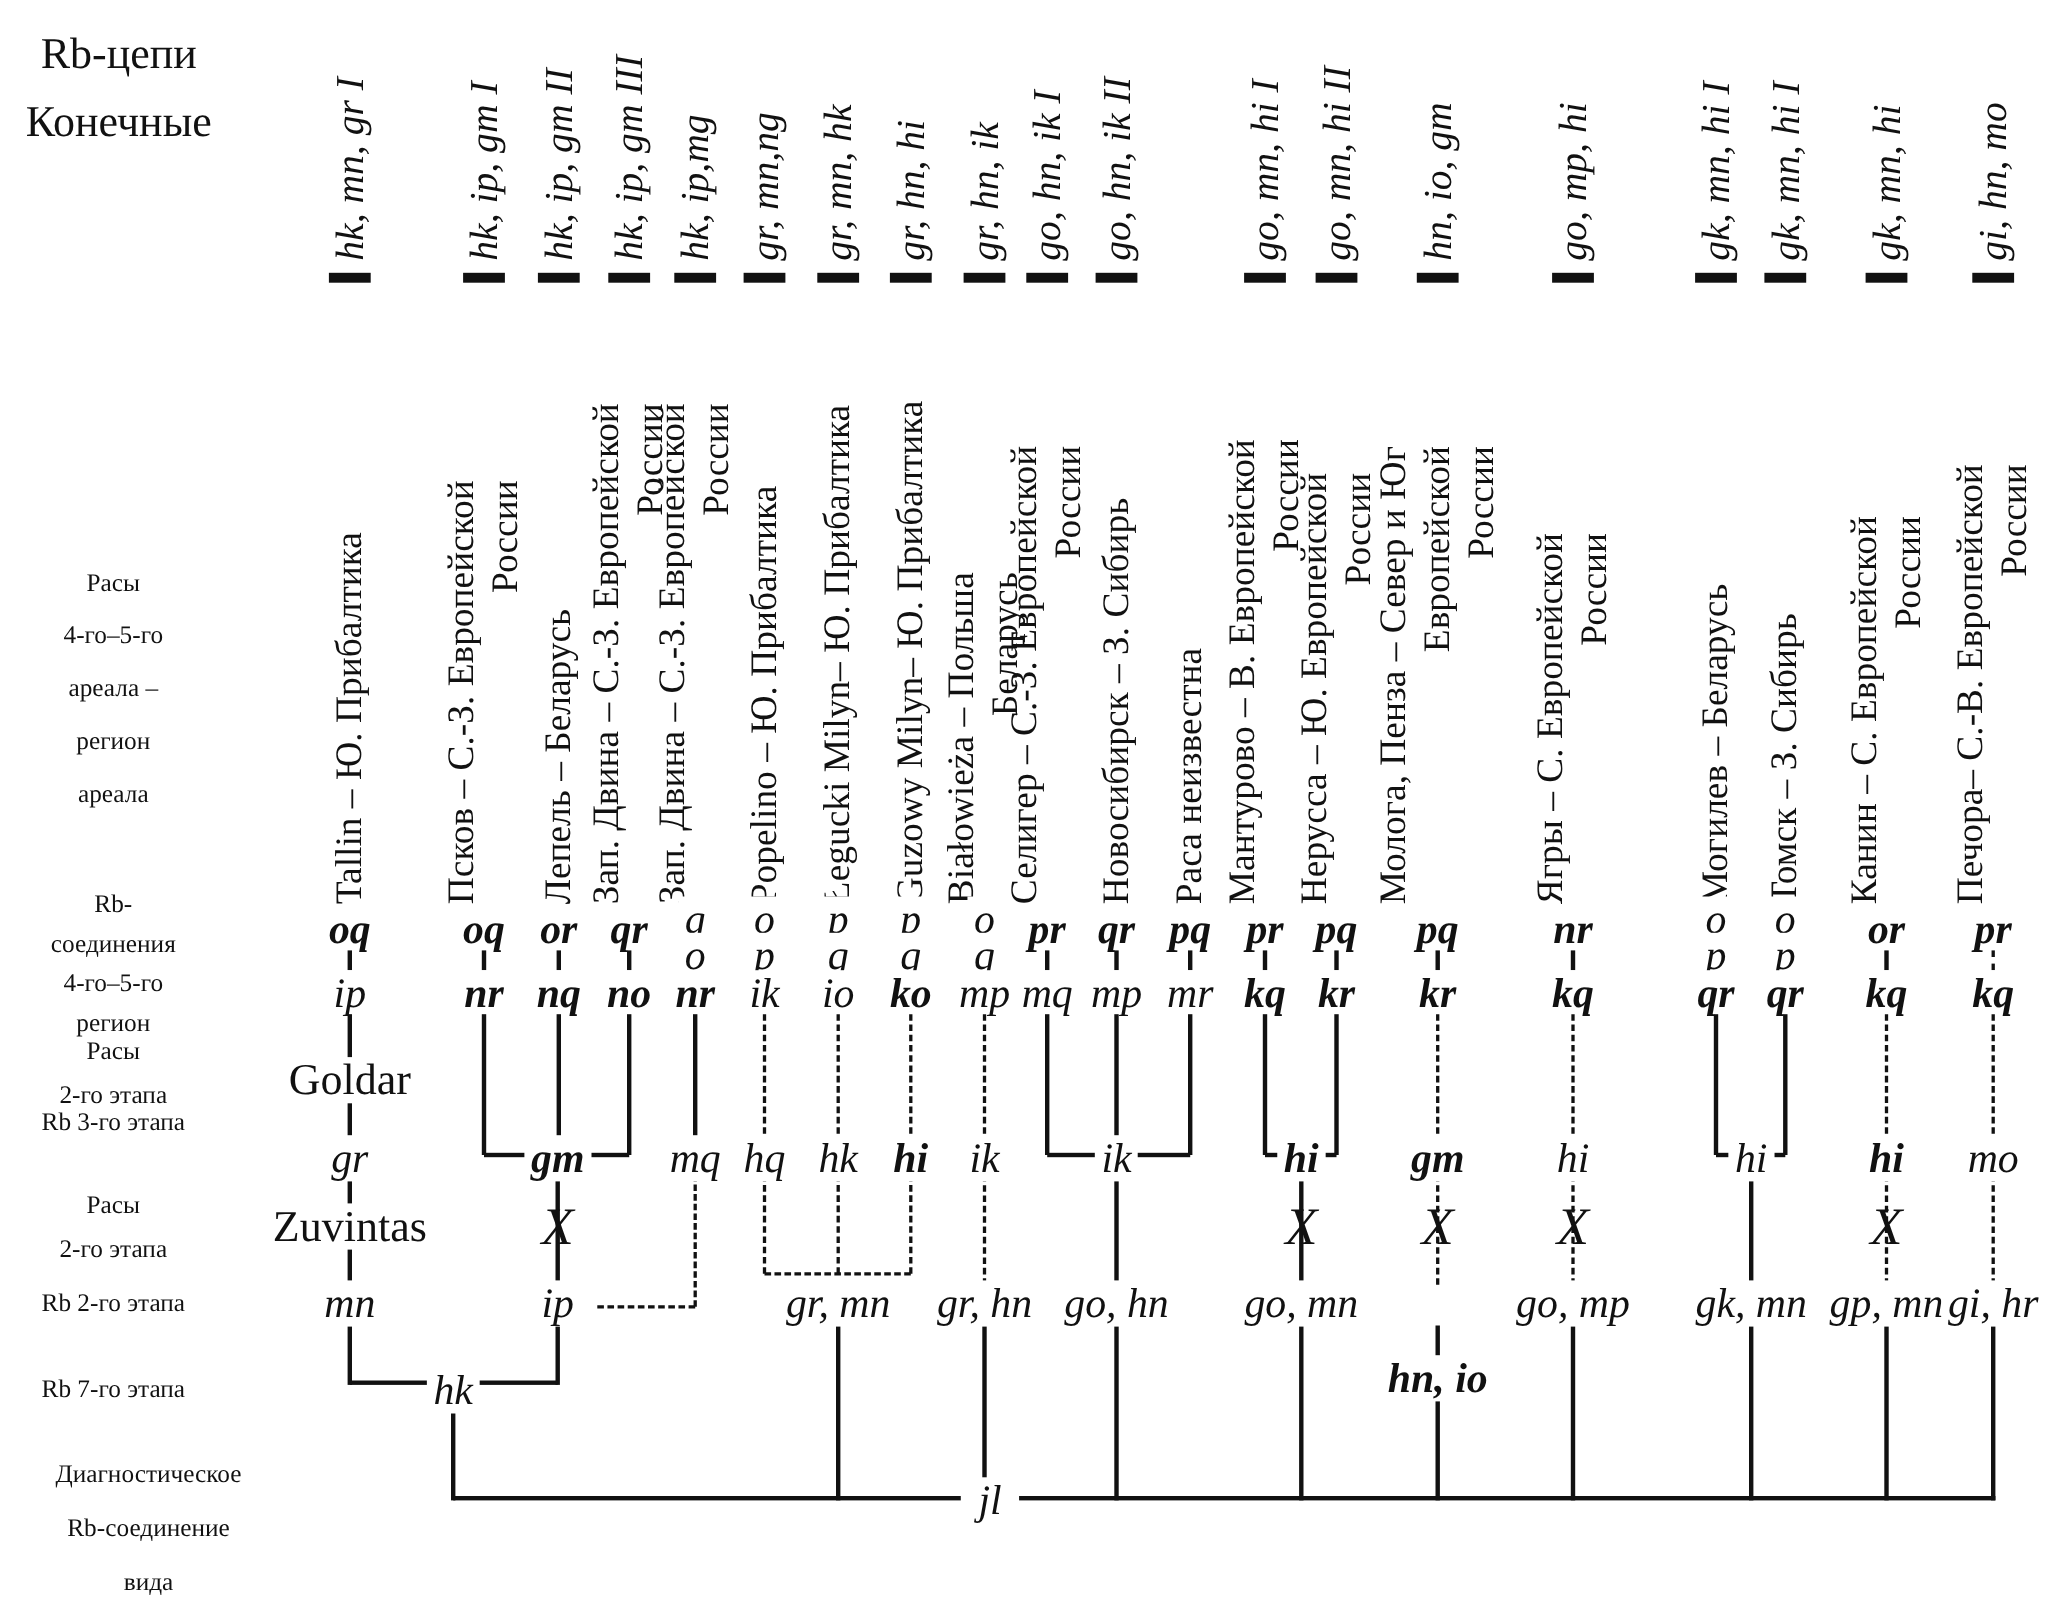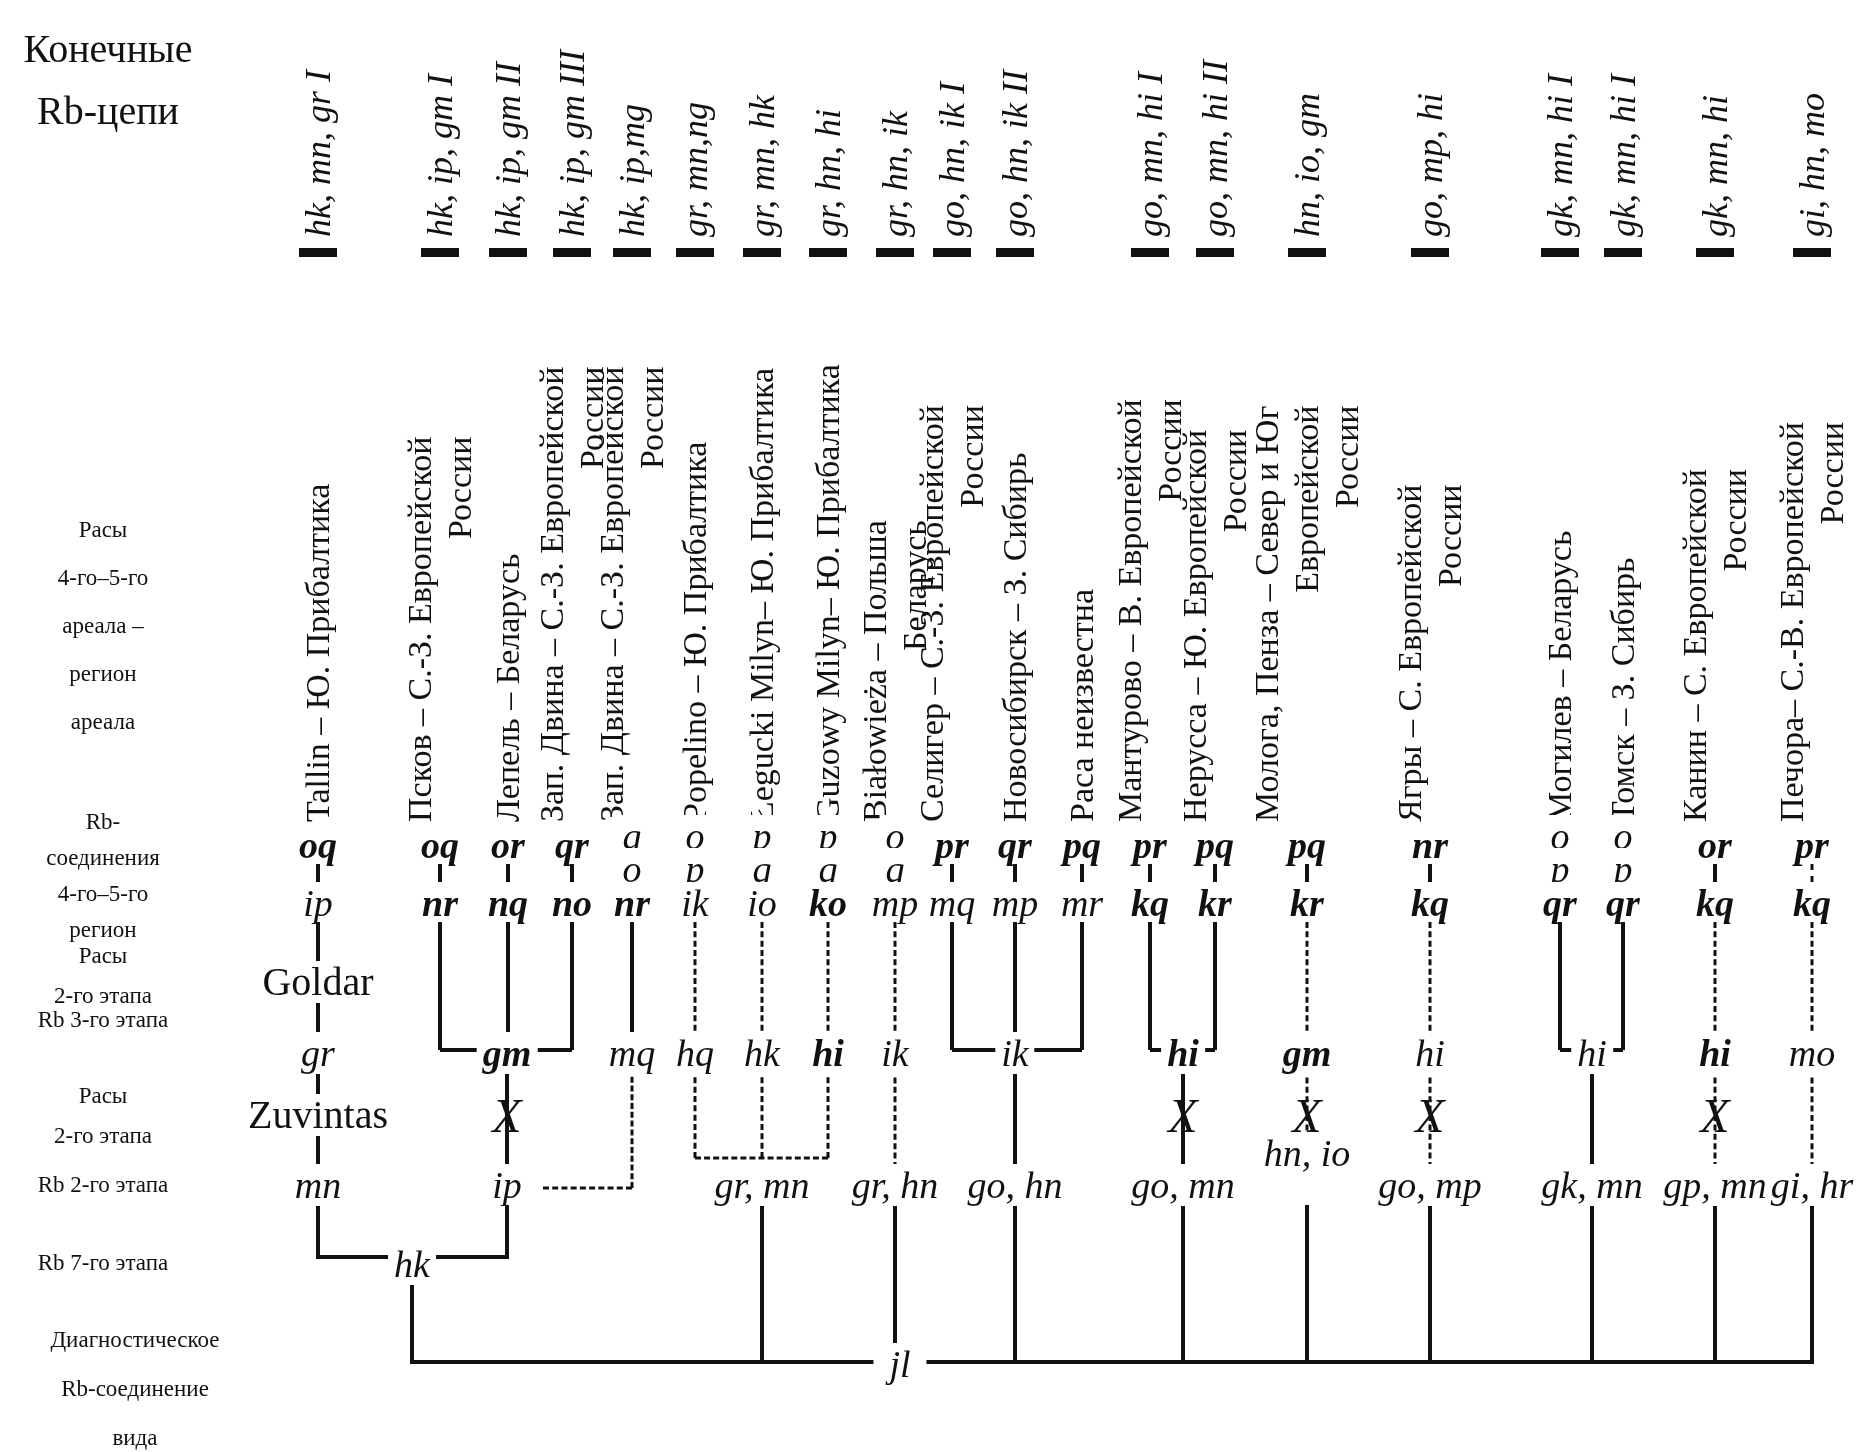--- a/index.html
+++ b/index.html
@@ -25,22 +25,22 @@
   .node.b{font-weight:bold;}
   .node.up{font-style:normal;font-size:40px;padding:0 10px;}
   .xmark{position:absolute;transform:translate(-50%,-50%);font-style:italic;font-size:48px;
         line-height:48px;background:transparent;padding:0;}
 </style>
 </head>
 <body>
 
 <div class="fig" id="fig">
   <div class="hdr">
+    <div>Rb-цепи</div>
     <div>Конечные</div>
-    <div>Rb-цепи</div>
   </div>
 <div class="rowlab" style="left: 103px; top: 530px;">Расы</div>
     <div class="rowlab" style="left: 103px; top: 578px;">4-го–5-го</div>
     <div class="rowlab" style="left: 103px; top: 626px;">ареала –</div>
     <div class="rowlab" style="left: 103px; top: 674px;">регион</div>
     <div class="rowlab" style="left: 103px; top: 722px; text-align: center;">ареала</div>
     <div class="rowlab" style="left: 103px; top: 822px;">Rb-</div>
     <div class="rowlab" style="left: 103px; top: 858px;">соединения</div>
     <div class="rowlab" style="left: 103px; top: 894px;">4-го–5-го</div>
     <div class="rowlab" style="left: 103px; top: 930px;">регион</div>
@@ -409,21 +409,21 @@
     <div class="node b" style="left: 1715px; top: 1053px;">hi</div>
     <div class="node" style="left: 1812px; top: 1053px;">mo</div>
     <div class="node up" style="left: 318px; top: 982px; text-align: right;">Goldar</div>
     <div class="node up" style="left: 318px; top: 1115px;">Zuvintas</div>
     <div class="node" style="left: 318px; top: 1185px;">mn</div>
     <div class="node" style="left: 507px; top: 1185px;">ip</div>
     <div class="node" style="left: 762px; top: 1185px;">gr, mn</div>
     <div class="node" style="left: 895px; top: 1185px;">gr, hn</div>
     <div class="node" style="left: 1015px; top: 1185px;">go, hn</div>
     <div class="node" style="left: 1183px; top: 1185px;">go, mn</div>
-    <div class="node" style="left: 1307px; top: 1153px;">hn, io</div>
+    <div class="node" style="left: 1307px; top: 1253px; font-weight: bold;">hn, io</div>
     <div class="node" style="left: 1430px; top: 1185px;">go, mp</div>
     <div class="node" style="left: 1592px; top: 1185px;">gk, mn</div>
     <div class="node" style="left: 1715px; top: 1185px;">gp, mn</div>
     <div class="node" style="left: 1812px; top: 1185px;">gi, hr</div>
     <div class="node" style="left: 412px; top: 1264px;">hk</div>
     <div class="node" style="left: 900px; top: 1364px; padding: 0px 16px;">jl</div>
     <div class="xmark" style="left: 507px; top: 1116px;">X</div>
     <div class="xmark" style="left: 1183px; top: 1116px;">X</div>
     <div class="xmark" style="left: 1307px; top: 1116px;">X</div>
     <div class="xmark" style="left: 1430px; top: 1116px;">X</div>

